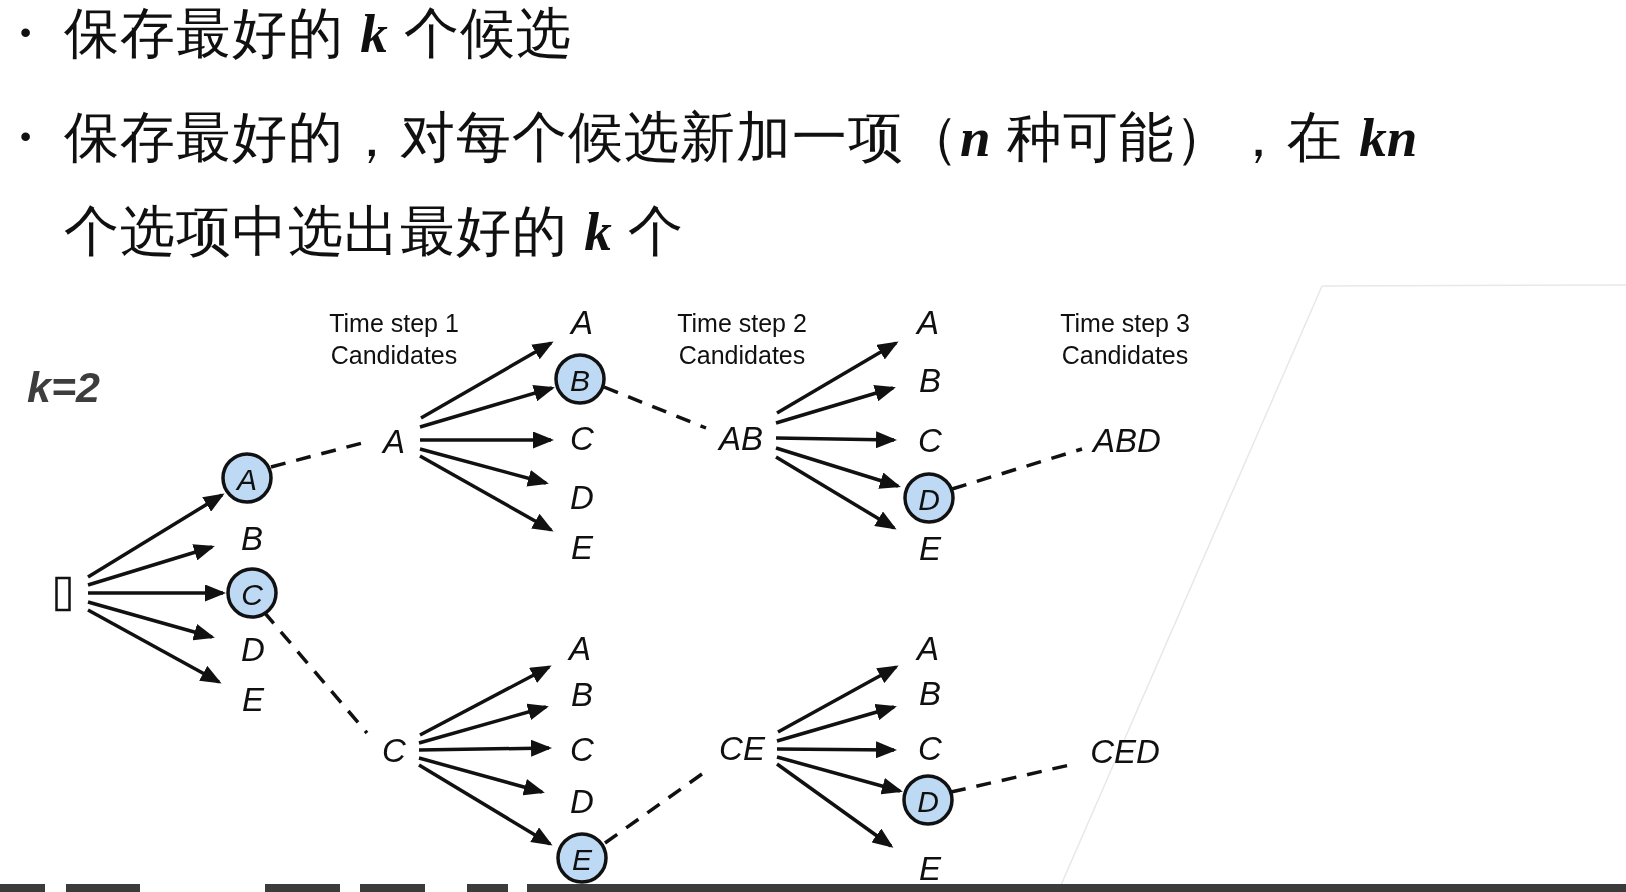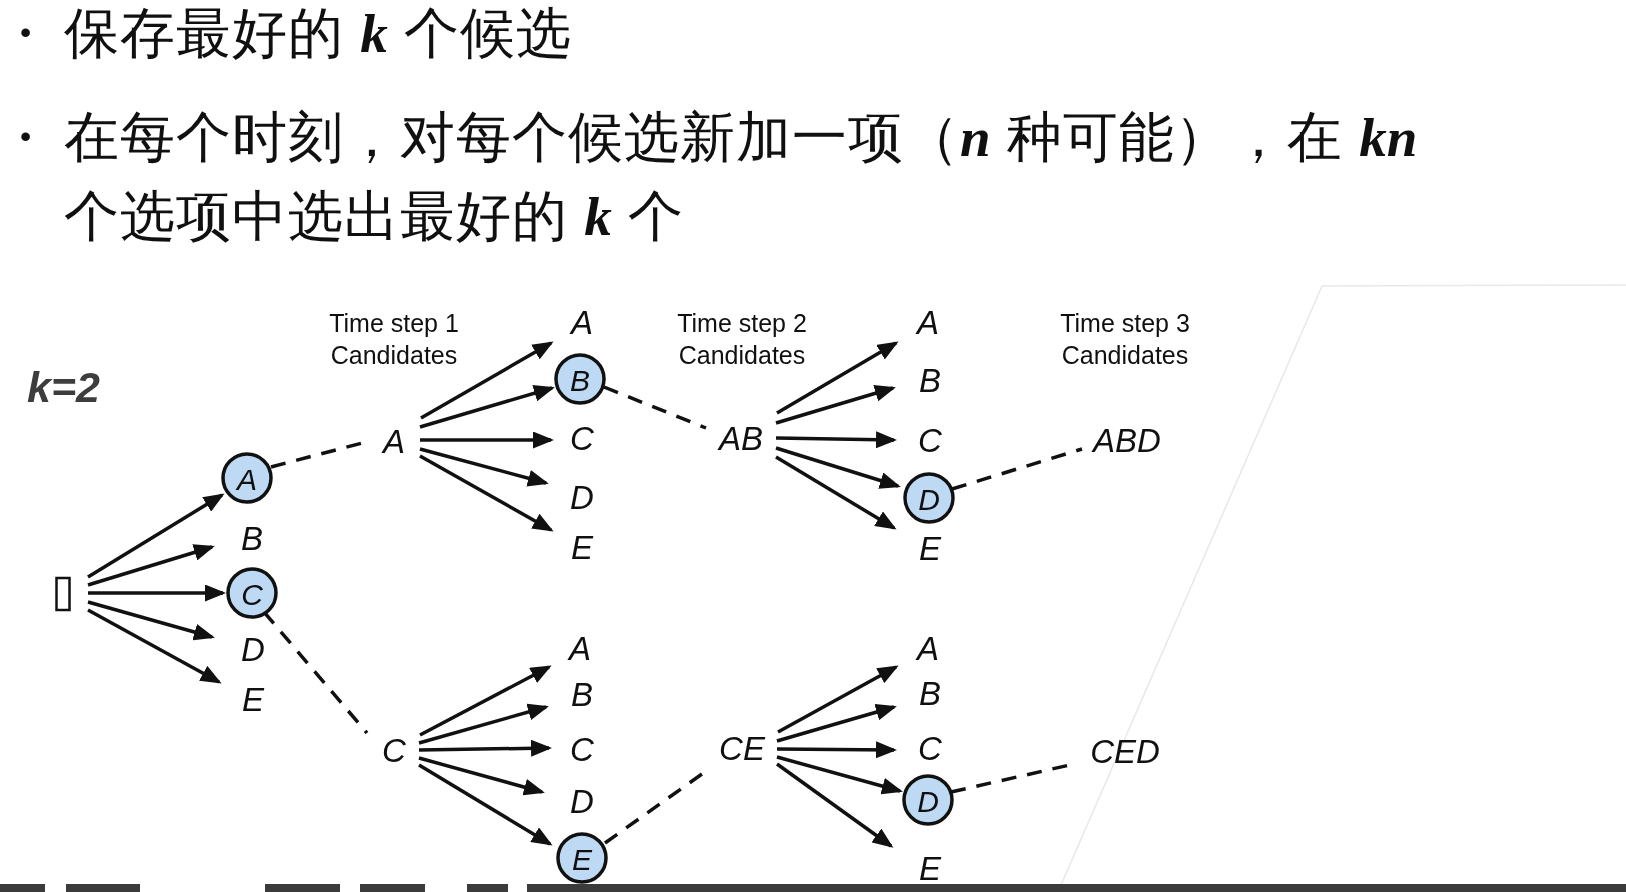--- a/index.html
+++ b/index.html
@@ -6,38 +6,38 @@
   #slide{
     position:relative;width:1626px;height:892px;overflow:hidden;background:#ffffff;
     font-family:"Liberation Sans","DejaVu Sans",sans-serif;
   }
   .bullet-line{
     position:absolute;left:64px;font-size:55px;line-height:1.15;color:#101010;
     letter-spacing:1px;white-space:nowrap;
   }
   .line1{top:2px;}
   .line2{top:106px;}
-  .line3{top:185px;}
+  .line3{top:200px;}
   .bullet-marker{
     position:absolute;left:-44px;top:12px;font-size:32px;color:#101010;
   }
   .math{
     font-family:"Liberation Serif","DejaVu Serif",serif;
     font-style:italic;font-weight:700;letter-spacing:0;
   }
   #diagram-svg{position:absolute;left:0;top:0;}
 </style>
 </head>
 <body>
 
 <div id="slide">
 
   <div id="bullets">
       <div class="bullet-line line1"><span class="bullet-marker">•</span><span class="cjk">保存最好的 </span><span class="math">k</span><span class="cjk"> 个候选</span></div>
-      <div class="bullet-line line2"><span class="bullet-marker">•</span><span class="cjk">在每个时刻，对每个候选新加一项（</span><span class="math">n</span><span class="cjk"> 种可能），在 </span><span class="math">kn</span></div>
+      <div class="bullet-line line2"><span class="bullet-marker">•</span><span class="cjk">保存最好的，对每个候选新加一项（</span><span class="math">n</span><span class="cjk"> 种可能），在 </span><span class="math">kn</span></div>
       <div class="bullet-line line3"><span class="cjk">个选项中选出最好的 </span><span class="math">k</span><span class="cjk"> 个</span></div>
     </div>
 
   <svg id="diagram-svg" width="1626" height="892" viewBox="0 0 1626 892">
     <defs>
       <marker id="ah" markerUnits="userSpaceOnUse" markerWidth="22" markerHeight="17" refX="18" refY="8.5" orient="auto">
         <path d="M0,0 L21,8.5 L0,17 Z" fill="#111111"></path>
       </marker>
     </defs>
     <g id="g-decor">

